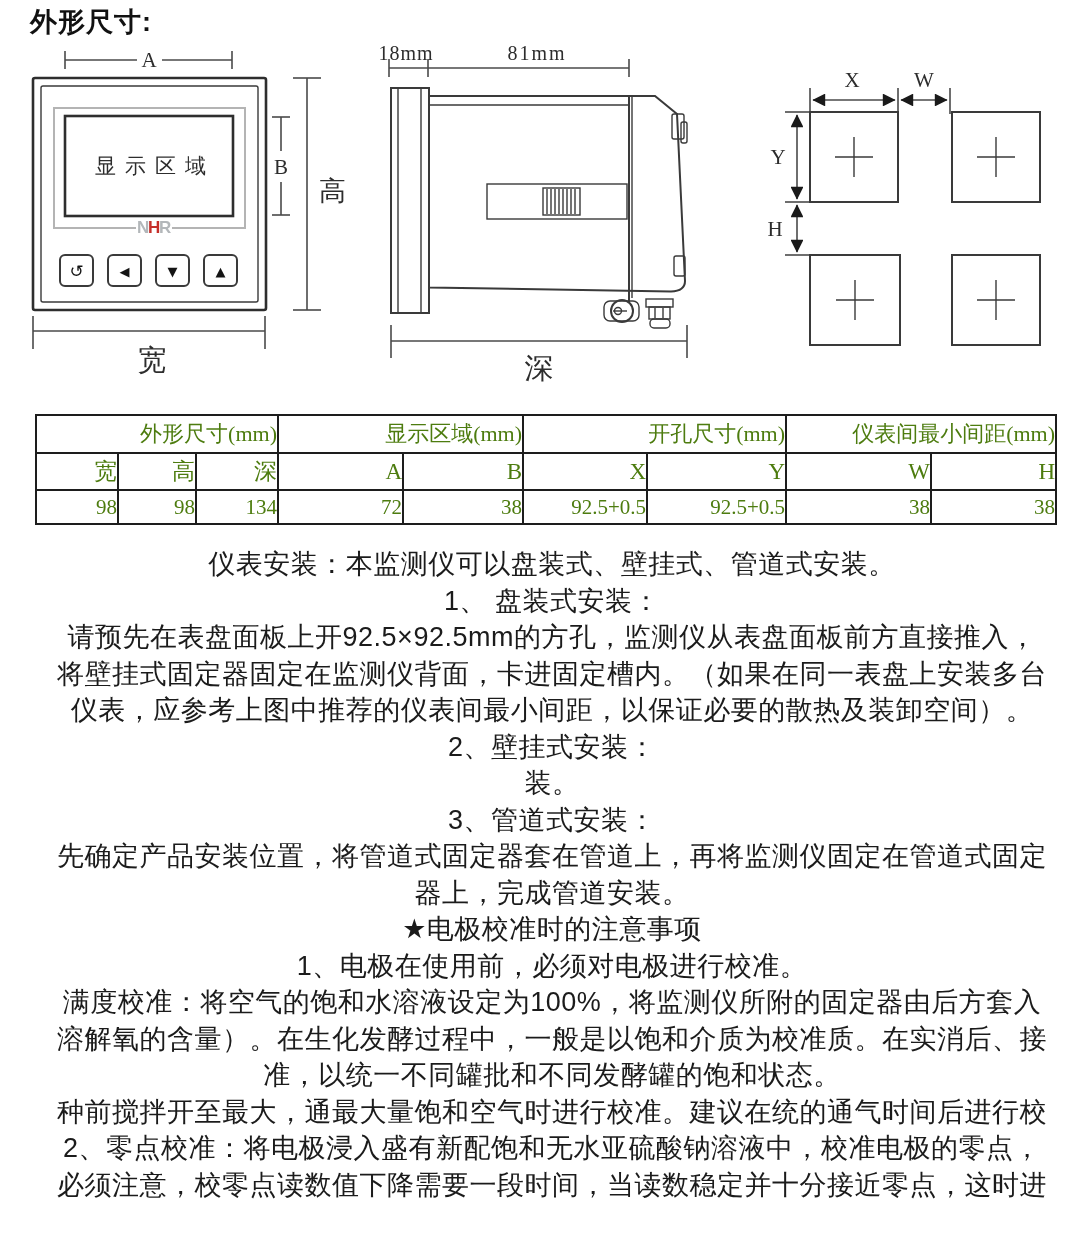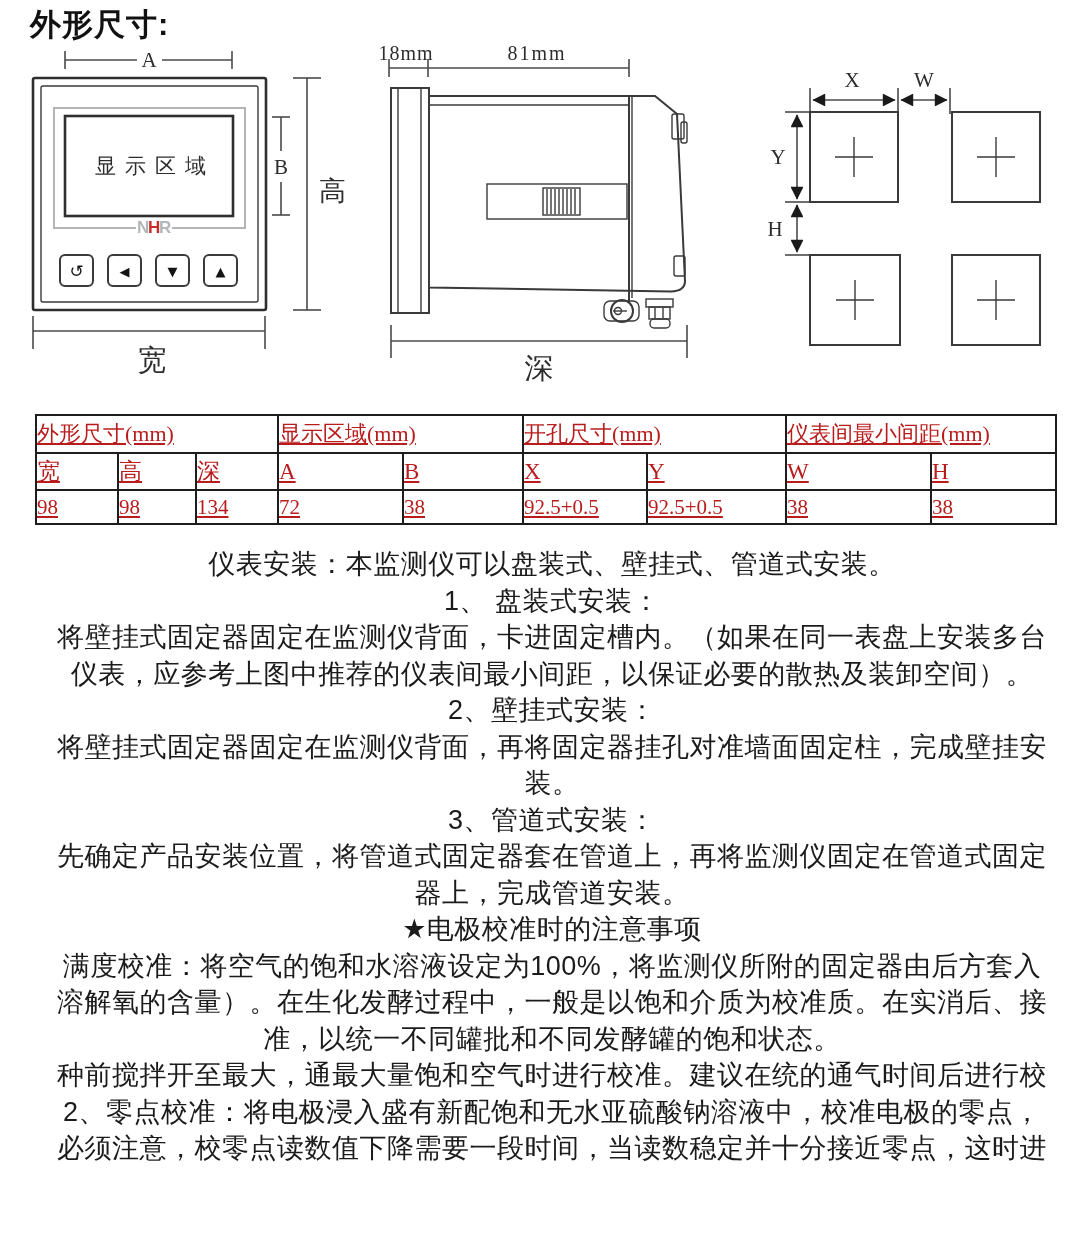--- a/index.html
+++ b/index.html
@@ -1,41 +1,41 @@
 <!DOCTYPE html>
 <html><head>
 <meta charset="utf-8">
 <style>
   html,body { margin:0; padding:0; background:#ffffff; }
   #page {
     position:relative; width:1080px; height:1233px; background:#ffffff;
     overflow:hidden; font-family:"Liberation Sans","DejaVu Sans",sans-serif;
   }
   #doc-title {
-    position:absolute; left:30px; top:4px; font-size:31px; font-weight:700;
+    position:absolute; left:30px; top:4px; font-size:27px; font-weight:700;
     color:#111; letter-spacing:1px;
   }
   
   #diagrams { position:absolute; left:0; top:0; width:1080px; height:405px; }
   .ln   { stroke:#3a3a3a; stroke-width:2; fill:none; }
   .lnb  { stroke:#2e2e2e; stroke-width:2.6; fill:none; }
   .lnt  { stroke:#3a3a3a; stroke-width:1.4; fill:none; }
   .dim  { stroke:#4a4a4a; stroke-width:1.6; fill:none; }
   .grey { stroke:#b4b4b4; stroke-width:2; fill:none; }
   .sv-label { font-family:"Liberation Serif","DejaVu Serif",serif; fill:#2d2d2d; }
   .glyph { font-family:"DejaVu Sans","Liberation Sans",sans-serif; fill:#141414; }
   .logo-t { font-family:"Liberation Sans","DejaVu Sans",sans-serif; font-weight:700; font-size:17px; }
   
   #dim-table {
     position:absolute; left:35px; top:414px; width:1020px;
     border-collapse:collapse; table-layout:fixed;
   }
   #dim-table td {
-    border:2px solid #1d1d1d; text-align:left; vertical-align:middle;
-    font-family:"Liberation Serif","DejaVu Serif",serif; color:#b91c1c; padding:0;text-decoration:underline;
+    border:2px solid #1d1d1d; text-align:right; vertical-align:middle;
+    font-family:"Liberation Serif","DejaVu Serif",serif; color:#4d7c0f; padding:0;
   }
   #dim-table tr.grp td { height:36px; font-size:22px; }
   #dim-table tr.sub td { height:35px; font-size:23px; }
   #dim-table tr.val td { height:32px; font-size:21px; }
   
   #content { position:absolute; left:47px; top:546px; width:1010px; }
   .text-line {
     font-size:27px; height:36.5px; line-height:36.5px; white-space:nowrap;
     color:#1b1b1b; font-weight:500; letter-spacing:0.5px;
     font-family:"Liberation Sans","DejaVu Sans",sans-serif;
@@ -242,29 +242,30 @@
         <td>92.5+0.5</td>
         <td>38</td>
         <td>38</td>
       </tr>
     </tbody>
   </table>
 
   <div id="content">
     <div class="text-line">仪表安装：本监测仪可以盘装式、壁挂式、管道式安装。</div>
     <div class="text-line">1、 盘装式安装：</div>
+    <div class="text-line">请预先在表盘面板上开92.5×92.5mm的方孔，监测仪从表盘面板前方直接推入，</div>
     <div class="text-line">将壁挂式固定器固定在监测仪背面，卡进固定槽内。（如果在同一表盘上安装多台</div>
     <div class="text-line">仪表，应参考上图中推荐的仪表间最小间距，以保证必要的散热及装卸空间）。</div>
     <div class="text-line">2、壁挂式安装：</div>
-    <div class="text-line">将壁挂式固定器固定在监测仪背面，再将固定器挂孔对准墙面固定柱，完成壁挂安</div>
     <div class="text-line">装。</div>
     <div class="text-line">3、管道式安装：</div>
     <div class="text-line">先确定产品安装位置，将管道式固定器套在管道上，再将监测仪固定在管道式固定</div>
     <div class="text-line">器上，完成管道安装。</div>
     <div class="text-line">★电极校准时的注意事项</div>
+    <div class="text-line">1、电极在使用前，必须对电极进行校准。</div>
     <div class="text-line">满度校准：将空气的饱和水溶液设定为100%，将监测仪所附的固定器由后方套入</div>
     <div class="text-line">溶解氧的含量）。在生化发酵过程中，一般是以饱和介质为校准质。在实消后、接</div>
     <div class="text-line">准，以统一不同罐批和不同发酵罐的饱和状态。</div>
     <div class="text-line">种前搅拌开至最大，通最大量饱和空气时进行校准。建议在统的通气时间后进行校</div>
     <div class="text-line">2、零点校准：将电极浸入盛有新配饱和无水亚硫酸钠溶液中，校准电极的零点，</div>
     <div class="text-line">必须注意，校零点读数值下降需要一段时间，当读数稳定并十分接近零点，这时进</div>
   </div>
 
 </div>
 

